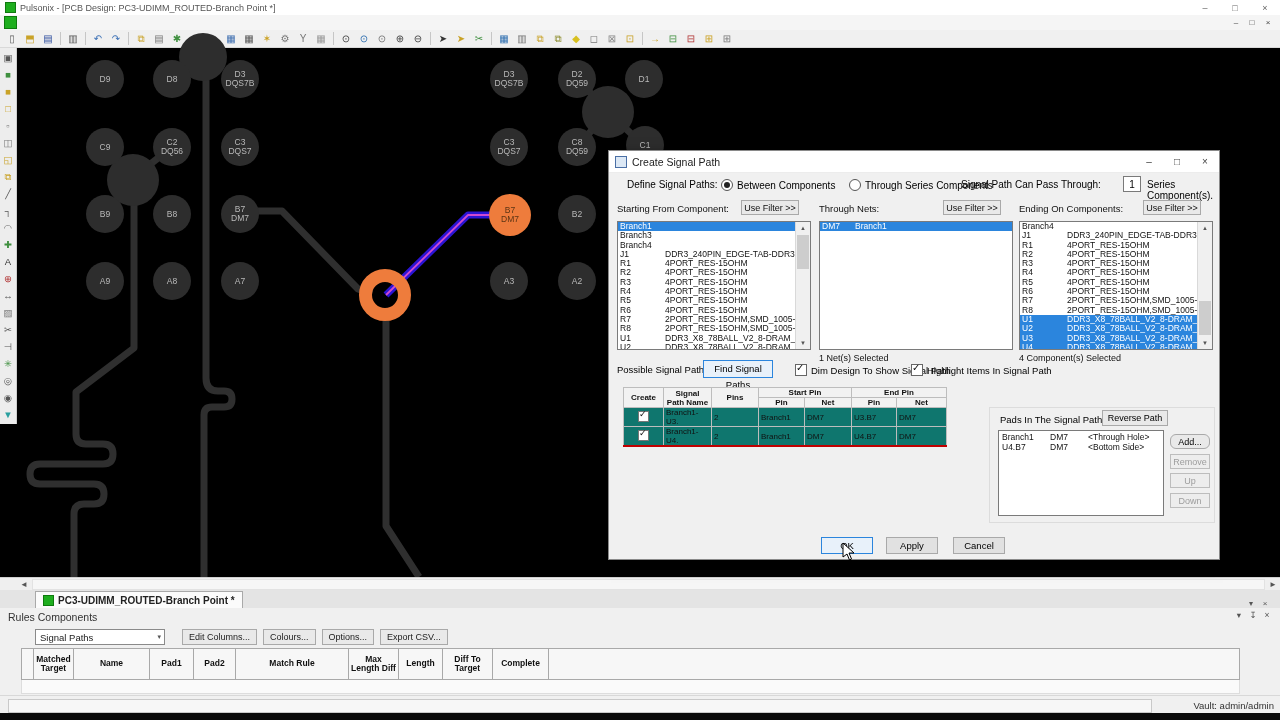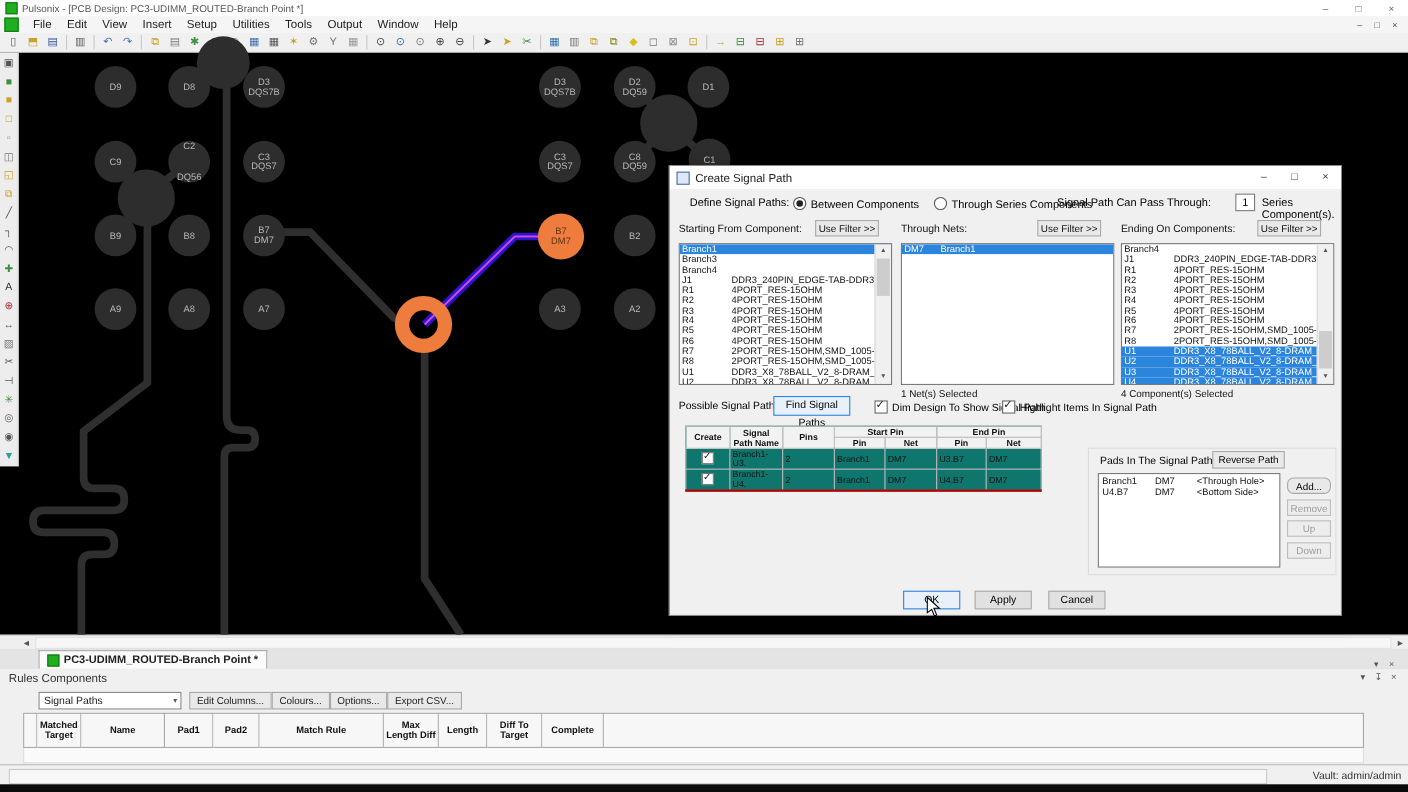--- a/index.html
+++ b/index.html
@@ -139,32 +139,20 @@
     <span>Pulsonix - [PCB Design: PC3-UDIMM_ROUTED-Branch Point *]</span>
     <div class="win-btns" id="win-btns">
         <div class="win-btn">–</div>
         <div class="win-btn">□</div>
         <div class="win-btn">×</div>
       </div>
   </div>
 
   <div id="menubar">
     <div class="app-ico2"></div>
-    <div id="menu-items" style="display:flex;">
-        <div class="menu-item">File</div>
-        <div class="menu-item">Edit</div>
-        <div class="menu-item">View</div>
-        <div class="menu-item">Insert</div>
-        <div class="menu-item">Setup</div>
-        <div class="menu-item">Utilities</div>
-        <div class="menu-item">Tools</div>
-        <div class="menu-item">Output</div>
-        <div class="menu-item">Window</div>
-        <div class="menu-item">Help</div>
-      </div>
     <div class="mdi-btns" id="mdi-btns">
         <div class="mdi-btn">–</div>
         <div class="mdi-btn">□</div>
         <div class="mdi-btn">×</div>
       </div>
   </div>
 
   <div id="toolbar">
       <div class="tb-icon" style="color: rgb(90, 90, 90);">▯</div>
       <div class="tb-icon" style="color: rgb(201, 162, 39);">⬒</div>
@@ -249,21 +237,21 @@
         <div class="pad" style="left: 577px; top: 31px;">
           <div class="pad-l1">D2</div>
           <div class="pad-l2">DQ59</div>
         </div>
         <div class="pad" style="left: 644px; top: 31px;">
           <div class="pad-l1">D1</div>
         </div>
         <div class="pad" style="left: 105px; top: 99px;">
           <div class="pad-l1">C9</div>
         </div>
-        <div class="pad" style="left: 172px; top: 99px; justify-content: space-between;">
+        <div class="pad" style="left: 172px; top: 99px;">
           <div class="pad-l1">C2</div>
           <div class="pad-l2">DQ56</div>
         </div>
         <div class="pad" style="left: 240px; top: 99px;">
           <div class="pad-l1">C3</div>
           <div class="pad-l2">DQS7</div>
         </div>
         <div class="pad" style="left: 509px; top: 99px;">
           <div class="pad-l1">C3</div>
           <div class="pad-l2">DQS7</div>
@@ -358,21 +346,21 @@
     <div class="panel-btns" id="rules-panel-btns">
         <div class="panel-btn">▾</div>
         <div class="panel-btn">↧</div>
         <div class="panel-btn">×</div>
       </div>
     <div id="rules-controls">
       <div id="rules-dd">
         <span>Signal Paths</span>
         <span class="dd-arrow">▾</span>
       </div>
-      <div id="rules-btns" style="display:flex;margin-left:7px;">
+      <div id="rules-btns" style="display:flex;gap:6px;margin-left:17px;">
           <div class="r-btn">Edit Columns...</div>
           <div class="r-btn">Colours...</div>
           <div class="r-btn">Options...</div>
           <div class="r-btn">Export CSV...</div>
         </div>
     </div>
     <div id="rules-table">
         <div class="rh-cell" style="width: 13px;"></div>
         <div class="rh-cell" style="width: 40px;">Matched Target</div>
         <div class="rh-cell" style="width: 76px;">Name</div>

